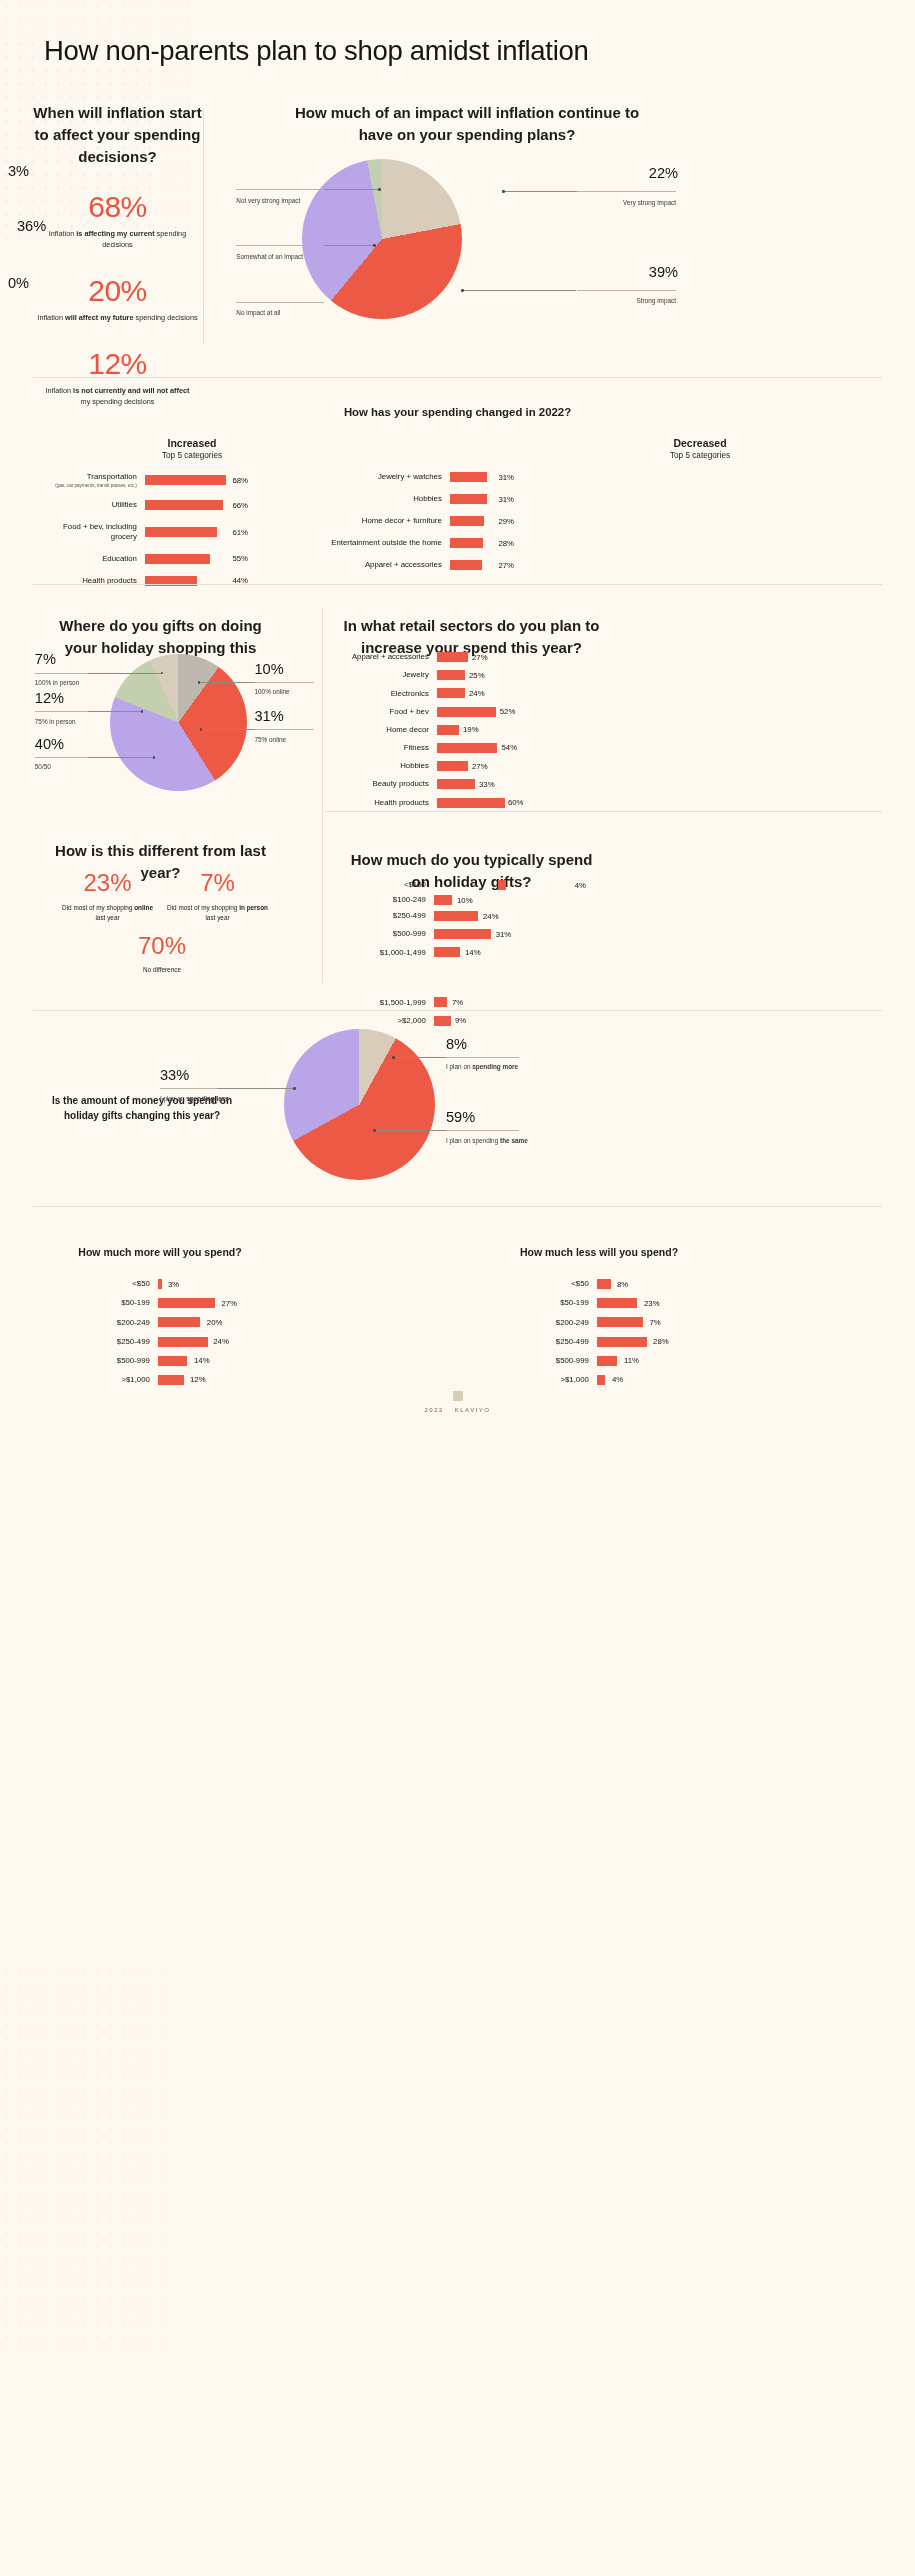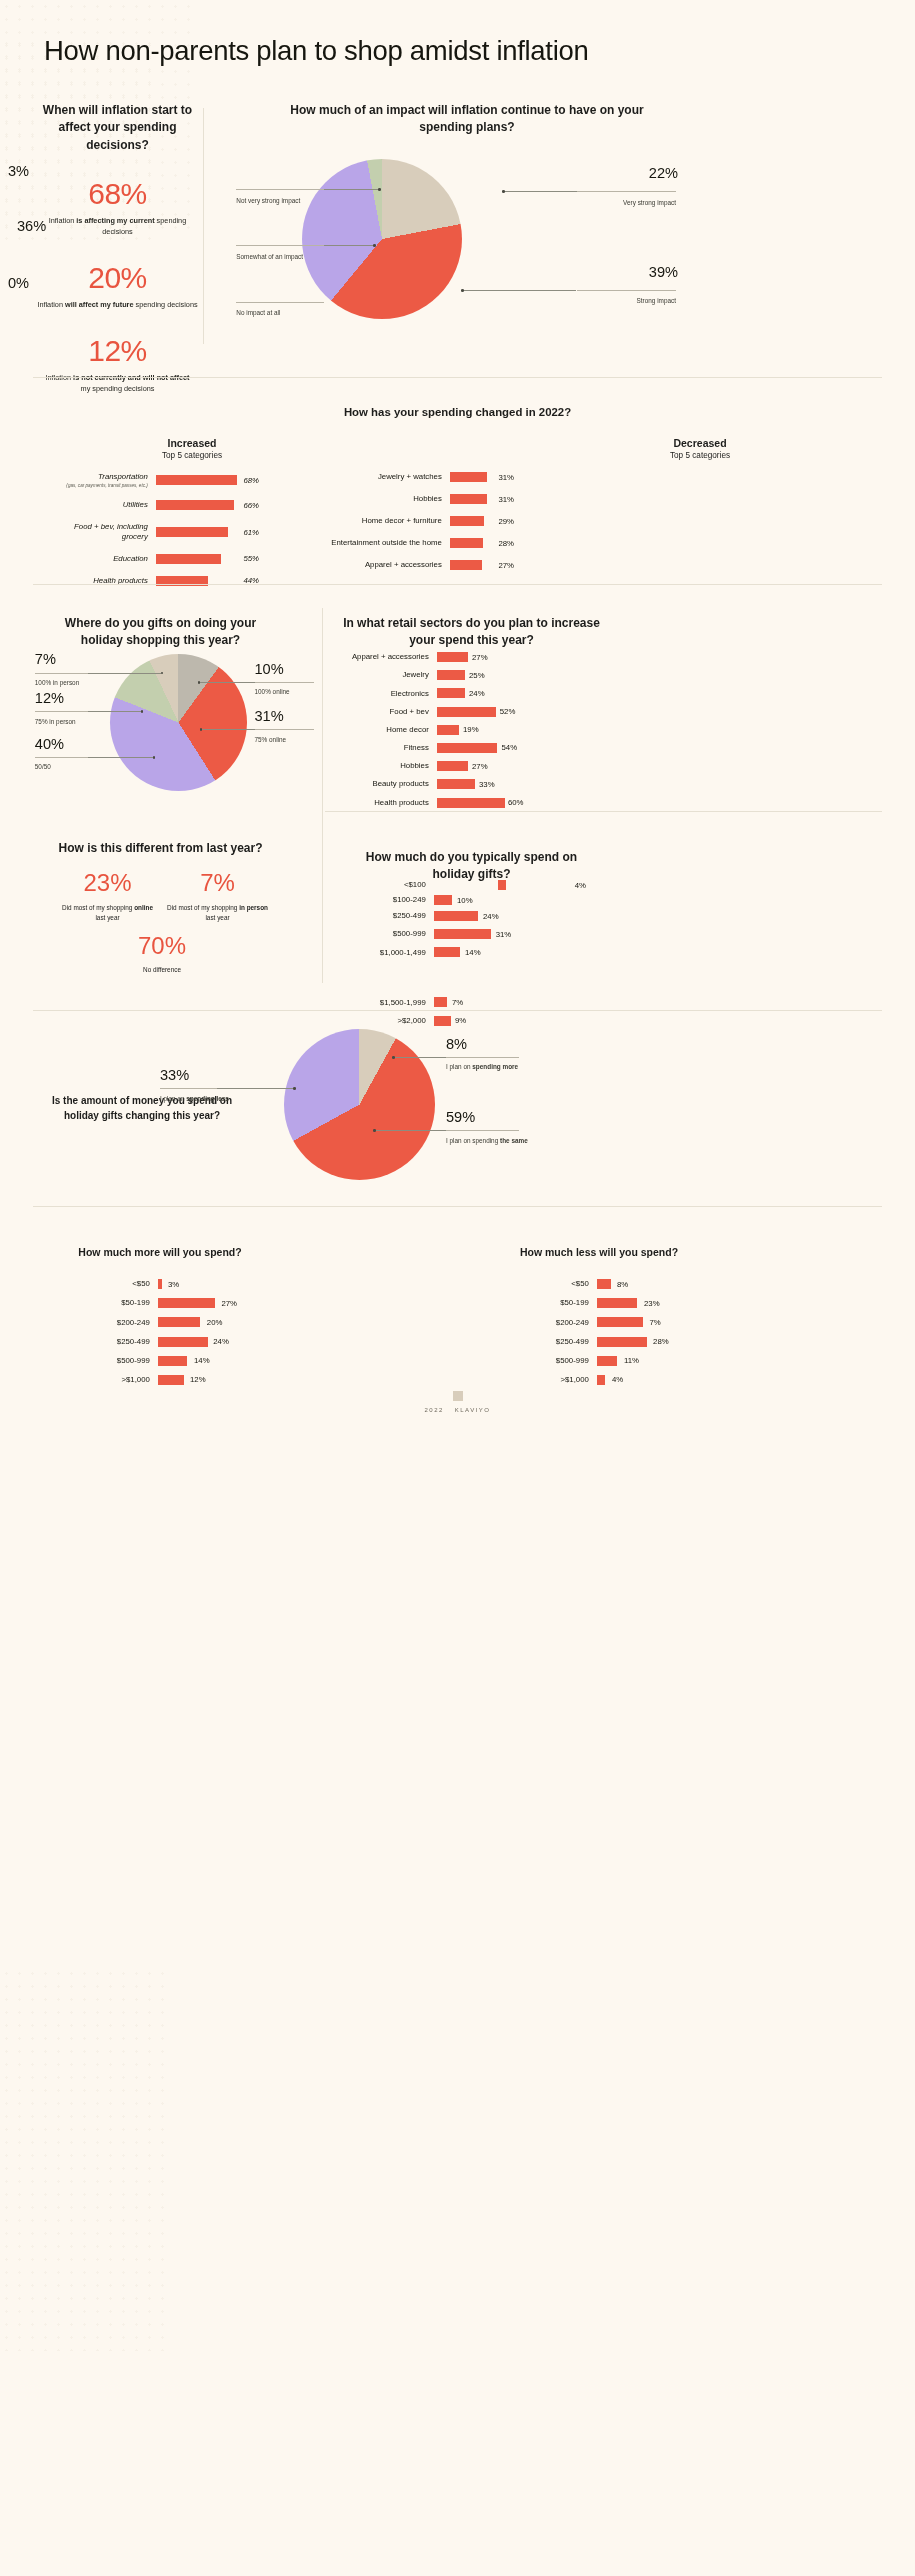--- a/index.html
+++ b/index.html
@@ -20,21 +20,21 @@
   .dot-bl { position:absolute; left:0; top:1967px; width:174px; height:384px; }
   .dot-tr { position:absolute; right:0; top:37px; width:156px; height:210px; }
   .wrap { position:relative; z-index:2; }
 
   h1.page-title {
     position:absolute; left:44px; top:35px;
     font-size:27.5px; font-weight:400; letter-spacing:-0.3px; margin:0;
     color:#16160f;
   }
 
-  .sec-title { font-size:12px; font-weight:700; text-align:center; line-height:1.45; margin:0; }
+  .sec-title { font-size:15px; font-weight:700; text-align:center; line-height:1.45; margin:0; }
   .rule { position:absolute; height:0.9px; background:#e6e0d2; left:33px; right:33px; }
   .vrule { position:absolute; width:0.9px; background:#e6e0d2; }
 
   
   .b1-left { position:absolute; left:33px; top:102px; width:169px; }
   .b1-left .sec-title { margin-bottom:24px; }
   .stat { text-align:center; margin-bottom:20px; }
   .stat .num { color:#e8543f; font-size:30px; font-weight:400; line-height:1.05; letter-spacing:-0.5px; }
   .stat .cap { font-size:7.3px; line-height:1.5; margin-top:6.4px; color:#2a2a24; }
   .stat .cap b { font-weight:700; }
@@ -162,21 +162,21 @@
 
 <div class="colhead" style="position:absolute; left:87px; width:210px; top:437px;">
   <div class="ch1">Increased</div>
   <div class="ch2">Top 5 categories</div>
 </div>
 <div class="colhead" style="position:absolute; left:316px; width:210px; top:437px; left:auto; right:110px;">
   <div class="ch1">Decreased</div>
   <div class="ch2">Top 5 categories</div>
 </div>
 
-<div class="bars" style="left:55px; top:472px; width:210px;font-style:italic;">
+<div class="bars" style="left:44px; top:472px; width:210px;">
   <div class="brow">
     <div class="blab" style="width:101px;"><span>Transportation</span><span class="sub">(gas, car payments, transit passes, etc.)</span></div>
     <div class="btrack" style="width:81px;">
           <div class="bfill" style="width:81px;"></div>
         </div>
     <div class="bval">68%</div>
   </div>
   <div class="brow">
     <div class="blab" style="width:101px;">Utilities</div>
     <div class="btrack" style="width:81px;">

